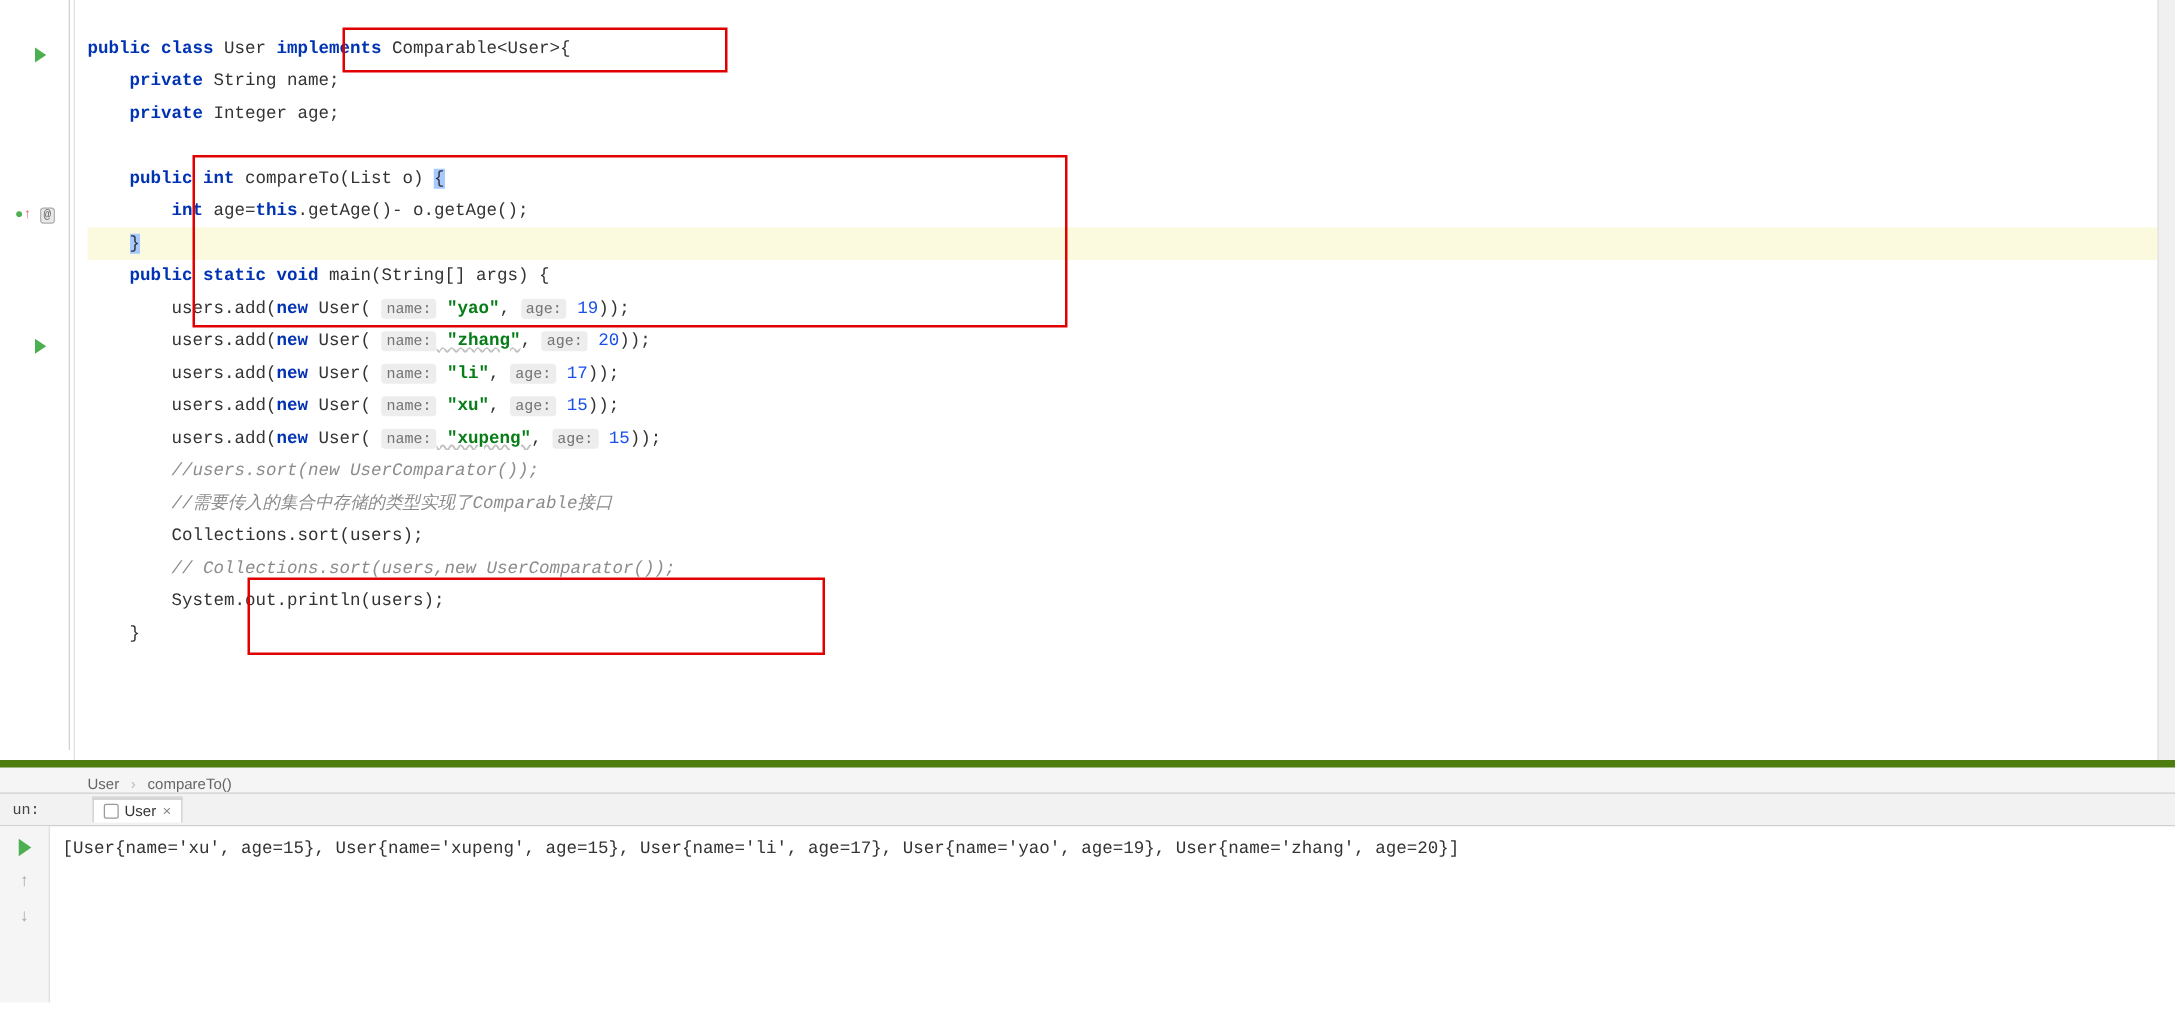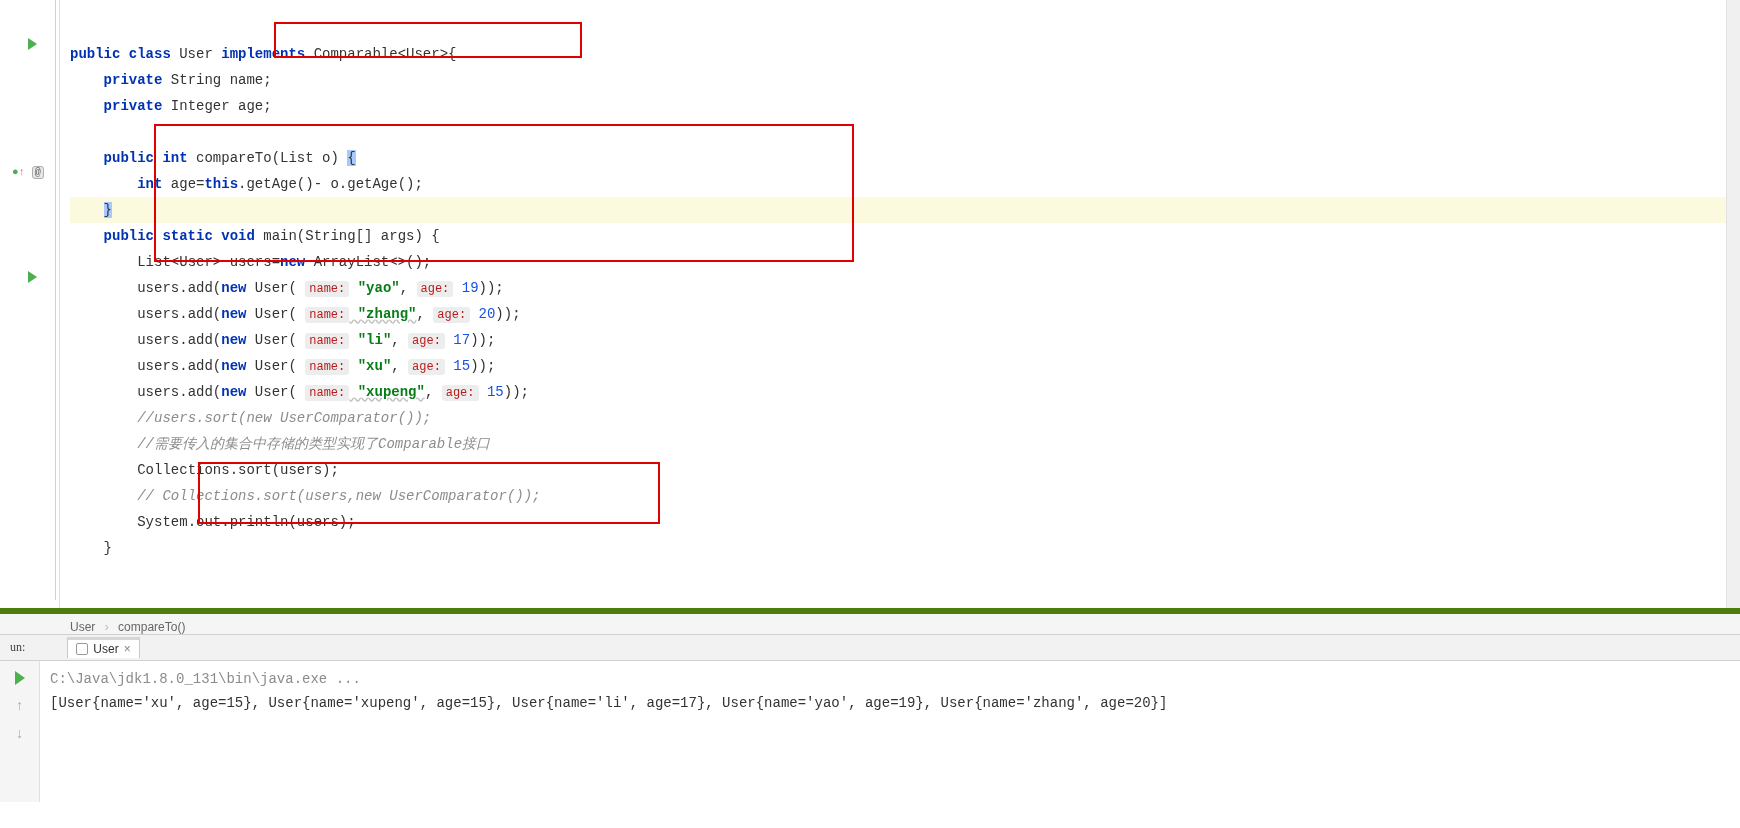--- a/index.html
+++ b/index.html
@@ -50,39 +50,39 @@
   left: 55px;
   top: 0;
   width: 1px;
   height: 600px;
   background: #d0d0d0;
 }
 .code-area {
   flex: 1;
   position: relative;
   padding-left: 10px;
-  padding-top: 15px;
+  padding-top: 0;
 }
 .code-line {
   height: 26px;
   line-height: 26px;
   white-space: pre;
   position: relative;
 }
 .code-line.highlighted {
   background: #fcfade;
 }
 .kw { color: #0033b3; font-weight: bold; }
 .str { color: #067d17; font-weight: bold; }
 .num { color: #1750eb; }
 .ann { color: #9e880d; }
 .comment { color: #8c8c8c; font-style: italic; }
 .param-hint {
   background: #ededed;
-  color: #b91c1c;
+  color: #737373;
   font-style: normal;
   padding: 1px 4px;
   border-radius: 3px;
   font-size: 12px;
 }
 .static-ref { }
 .sel { background: #a6c9ff; }
 .wavy { text-decoration: underline; text-decoration-style: wavy; text-decoration-color: #c0c0c0; }
 
 .red-box {
@@ -108,21 +108,21 @@
   height: 26px;
   background: #f2f2f2;
   border-top: 1px solid #d0d0d0;
   display: flex;
   align-items: center;
 }
 .tw-label {
   padding: 0 10px;
   color: #444;
   font-size: 12px;
-  font-family: Liberation Serif, serif;
+  font-family: Liberation Mono, monospace;
 }
 .tw-tab {
   background: #fff;
   border: 1px solid #c8c8c8;
   border-bottom: none;
   padding: 2px 8px;
   display: flex;
   align-items: center;
   gap: 5px;
   font-size: 12px;
@@ -205,21 +205,20 @@
 
     <div class="code-line">&nbsp;</div>
     <div class="code-line"><span class="kw">public class </span><span>User </span><span class="kw">implements</span><span> Comparable&lt;User&gt;{</span></div>
     <div class="code-line">    <span class="kw">private </span><span>String </span><span>name;</span></div>
     <div class="code-line">    <span class="kw">private </span><span>Integer </span><span>age;</span></div>
     <div class="code-line">&nbsp;</div>
     <div class="code-line">    <span class="kw">public int </span><span>compareTo</span><span>(List o) </span><span class="sel">{</span></div>
     <div class="code-line">        <span class="kw">int </span><span>age=</span><span class="kw">this</span><span>.getAge()- o.getAge();</span></div>
     <div class="code-line highlighted">    <span class="sel">}</span></div>
     <div class="code-line">    <span class="kw">public static void </span><span>main</span><span>(String[] args) {</span></div>
-    <div class="code-line">        <span>List&lt;User&gt; users=</span><span class="kw">new </span><span>ArrayList&lt;&gt;();</span></div>
     <div class="code-line">        <span>users.add(</span><span class="kw">new </span><span>User( </span><span class="param-hint">name:</span><span class="str"> "yao"</span><span>, </span><span class="param-hint">age:</span><span> </span><span class="num">19</span><span>));</span></div>
     <div class="code-line">        <span>users.add(</span><span class="kw">new </span><span>User( </span><span class="param-hint">name:</span><span class="str wavy"> "zhang"</span><span>, </span><span class="param-hint">age:</span><span> </span><span class="num">20</span><span>));</span></div>
     <div class="code-line">        <span>users.add(</span><span class="kw">new </span><span>User( </span><span class="param-hint">name:</span><span class="str"> "li"</span><span>, </span><span class="param-hint">age:</span><span> </span><span class="num">17</span><span>));</span></div>
     <div class="code-line">        <span>users.add(</span><span class="kw">new </span><span>User( </span><span class="param-hint">name:</span><span class="str"> "xu"</span><span>, </span><span class="param-hint">age:</span><span> </span><span class="num">15</span><span>));</span></div>
     <div class="code-line">        <span>users.add(</span><span class="kw">new </span><span>User( </span><span class="param-hint">name:</span><span class="str wavy"> "xupeng"</span><span>, </span><span class="param-hint">age:</span><span> </span><span class="num">15</span><span>));</span></div>
     <div class="code-line">        <span class="comment">//users.sort(new UserComparator());</span></div>
     <div class="code-line">        <span class="comment">//需要传入的集合中存储的类型实现了Comparable接口</span></div>
     <div class="code-line">        <span>Collections.</span><span class="static-ref">sort</span><span>(users);</span></div>
     <div class="code-line">        <span class="comment">// Collections.sort(users,new UserComparator());</span></div>
     <div class="code-line">        <span>System.</span><span class="static-ref">out</span><span>.println(users);</span></div>
@@ -246,16 +245,15 @@
 
 <div class="console-area">
   <div class="console-toolbar">
     <div class="tb-icon">
         <div class="tb-run"></div>
       </div>
     <div class="tb-icon arrow-up"></div>
     <div class="tb-icon arrow-down"></div>
   </div>
   <div class="console-output">
-    <div class="cmd">C:\Java\jdk1.8.0_131\bin\java.exe ...</div>
     <div>[User{name='xu', age=15}, User{name='xupeng', age=15}, User{name='li', age=17}, User{name='yao', age=19}, User{name='zhang', age=20}]</div>
   </div>
 </div>
 
 </body></html>

